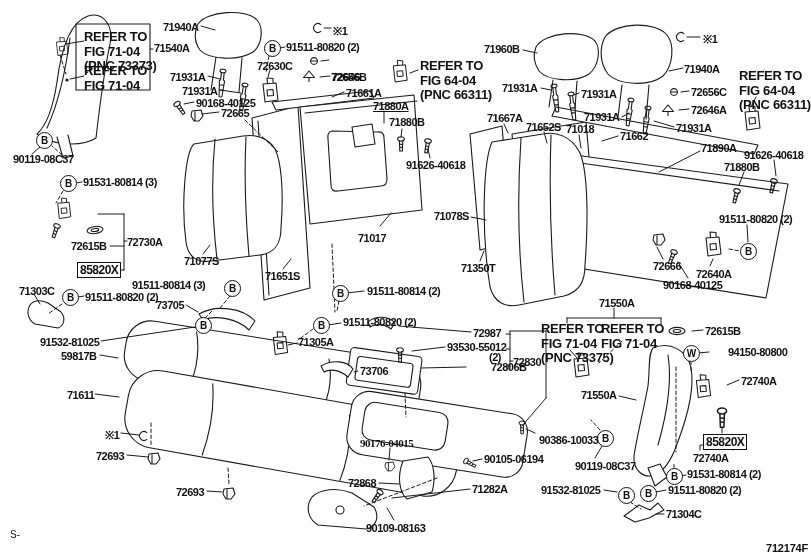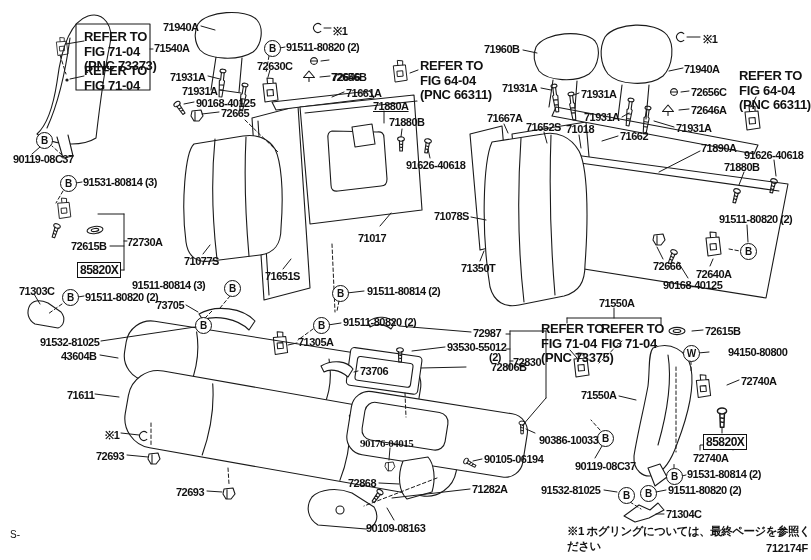--- a/index.html
+++ b/index.html
@@ -244,21 +244,21 @@
       <div class="lbl part" style="left: 127px; top: 236px;">72730A</div>
       <div class="lbl part" style="left: 71px; top: 240px;">72615B</div>
       <div class="lbl boxed" style="left: 77px; top: 262px;">85820X</div>
       <div class="lbl part" style="left: 184px; top: 255px;">71077S</div>
       <div class="lbl part" style="left: 265px; top: 270px;">71651S</div>
       <div class="lbl part" style="left: 19px; top: 285px;">71303C</div>
       <div class="lbl circle" style="left: 62px; top: 289px;">B</div>
       <div class="lbl part" style="left: 85px; top: 291px;">91511-80820 (2)</div>
       <div class="lbl circle" style="left: 195px; top: 317px;">B</div>
       <div class="lbl part" style="left: 40px; top: 336px;">91532-81025</div>
-      <div class="lbl part" style="left: 61px; top: 350px;">43604B</div>
+      <div class="lbl part" style="left: 61px; top: 350px;">59817B</div>
       <div class="lbl part" style="left: 67px; top: 389px;">71611</div>
       <div class="lbl sym" style="left: 105px; top: 427px;">※1</div>
       <div class="lbl part" style="left: 96px; top: 450px;">72693</div>
       <div class="lbl part" style="left: 176px; top: 486px;">72693</div>
       <div class="lbl sym" style="left: 333px; top: 23px;">※1</div>
       <div class="lbl circle" style="left: 264px; top: 40px;">B</div>
       <div class="lbl part" style="left: 286px; top: 41px;">91511-80820 (2)</div>
       <div class="lbl part" style="left: 257px; top: 60px;">72630C</div>
       <div class="lbl part" style="left: 331px; top: 55px; margin-top: 16px;">72656B</div>
       <div class="lbl part" style="left: 332px; top: 71px;">72646</div>
@@ -334,15 +334,14 @@
       <div class="lbl part" style="left: 666px; top: 508px;">71304C</div>
       <div class="lbl part" style="left: 360px; top: 437px; font-family: Liberation Serif, serif;">90176-04015</div>
       <div class="lbl part" style="left: 495px; top: 434px; padding-left: 44px;">90386-10033</div>
       <div class="lbl part" style="left: 484px; top: 453px;">90105-06194</div>
       <div class="lbl part" style="left: 348px; top: 477px;">72868</div>
       <div class="lbl part" style="left: 472px; top: 483px;">71282A</div>
       <div class="lbl part" style="left: 366px; top: 522px;">90109-08163</div>
     </div>
 
   <div class="corner" style="left:10px;top:529px">S-</div>
-  <div class="note" style="left:567px;top:524px">※1 ホグリングについては、最終ページを参照ください</div>
   <div class="code" style="left:766px;top:542px">712174F</div>
 </div>
 
 </body></html>

